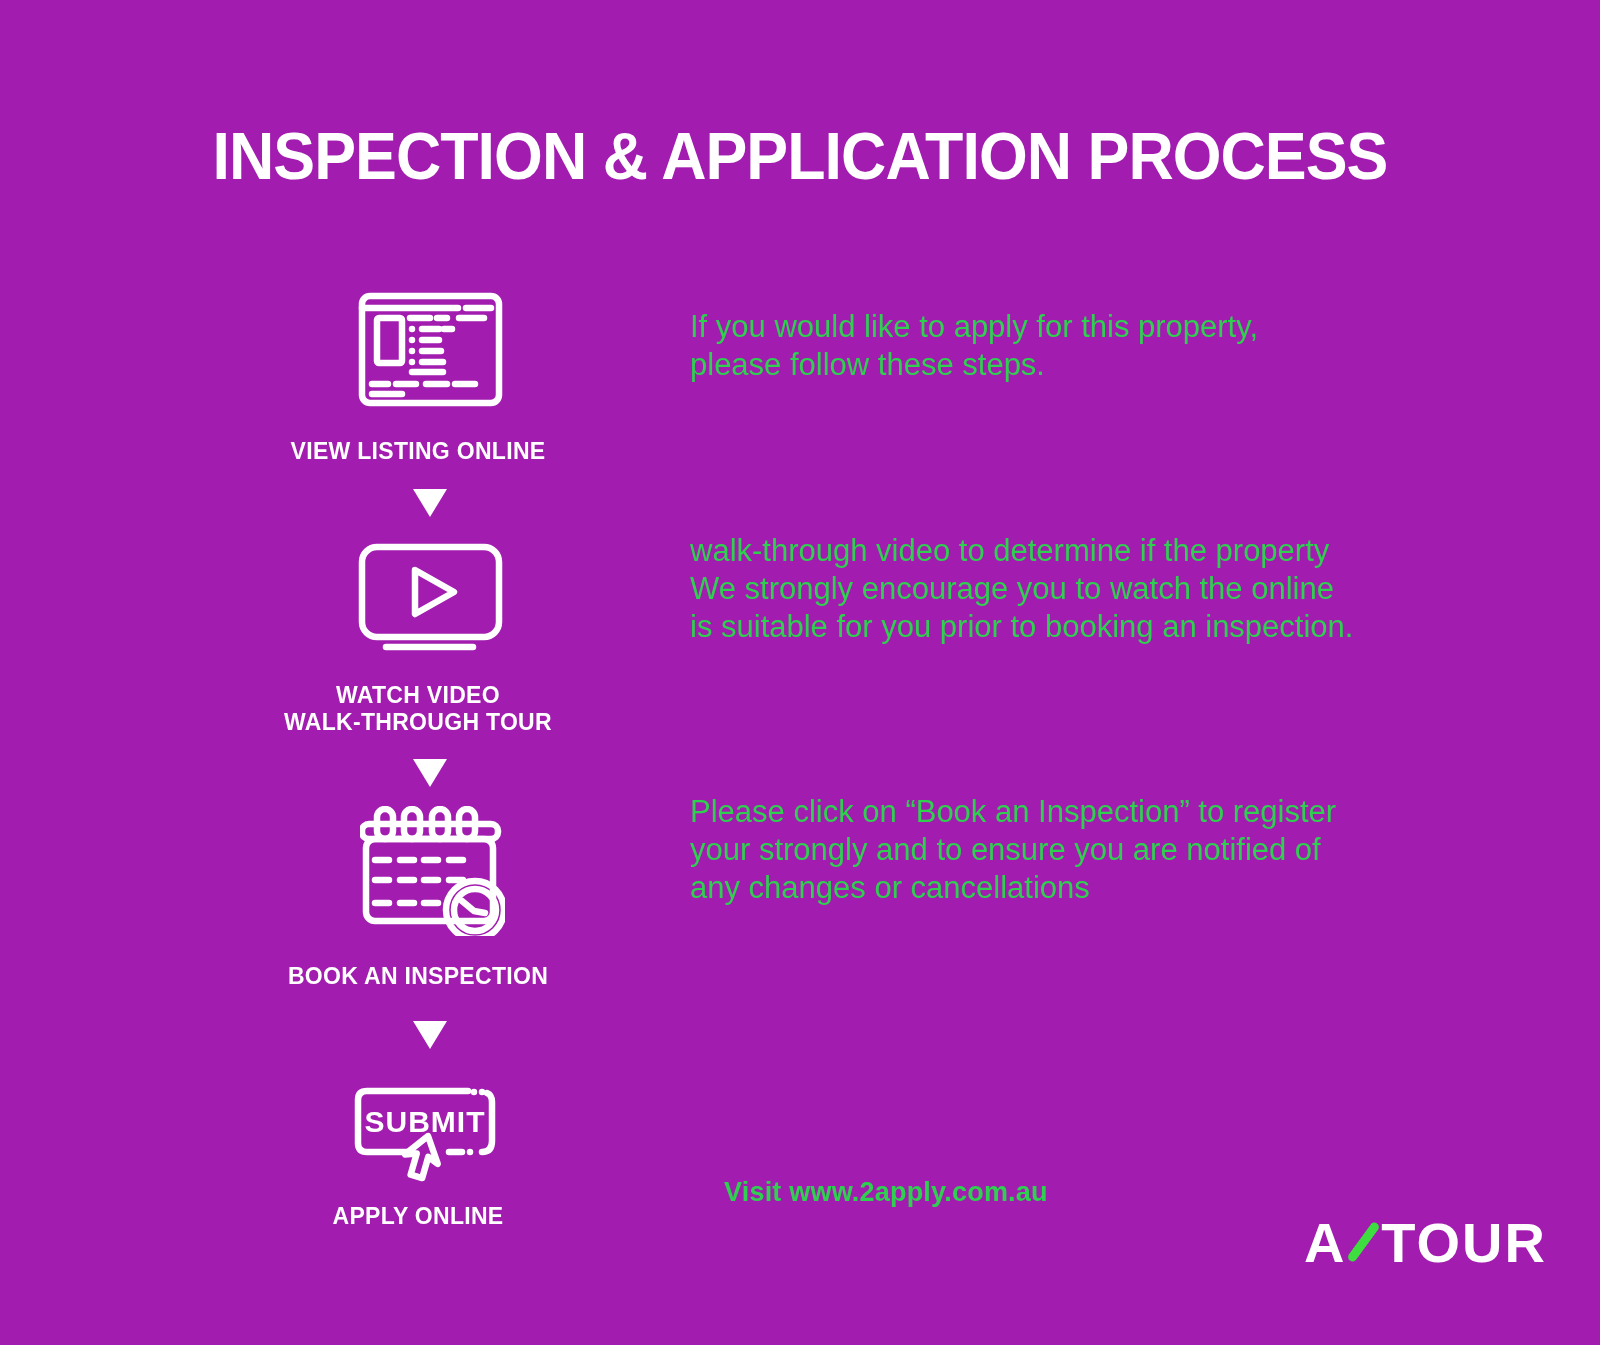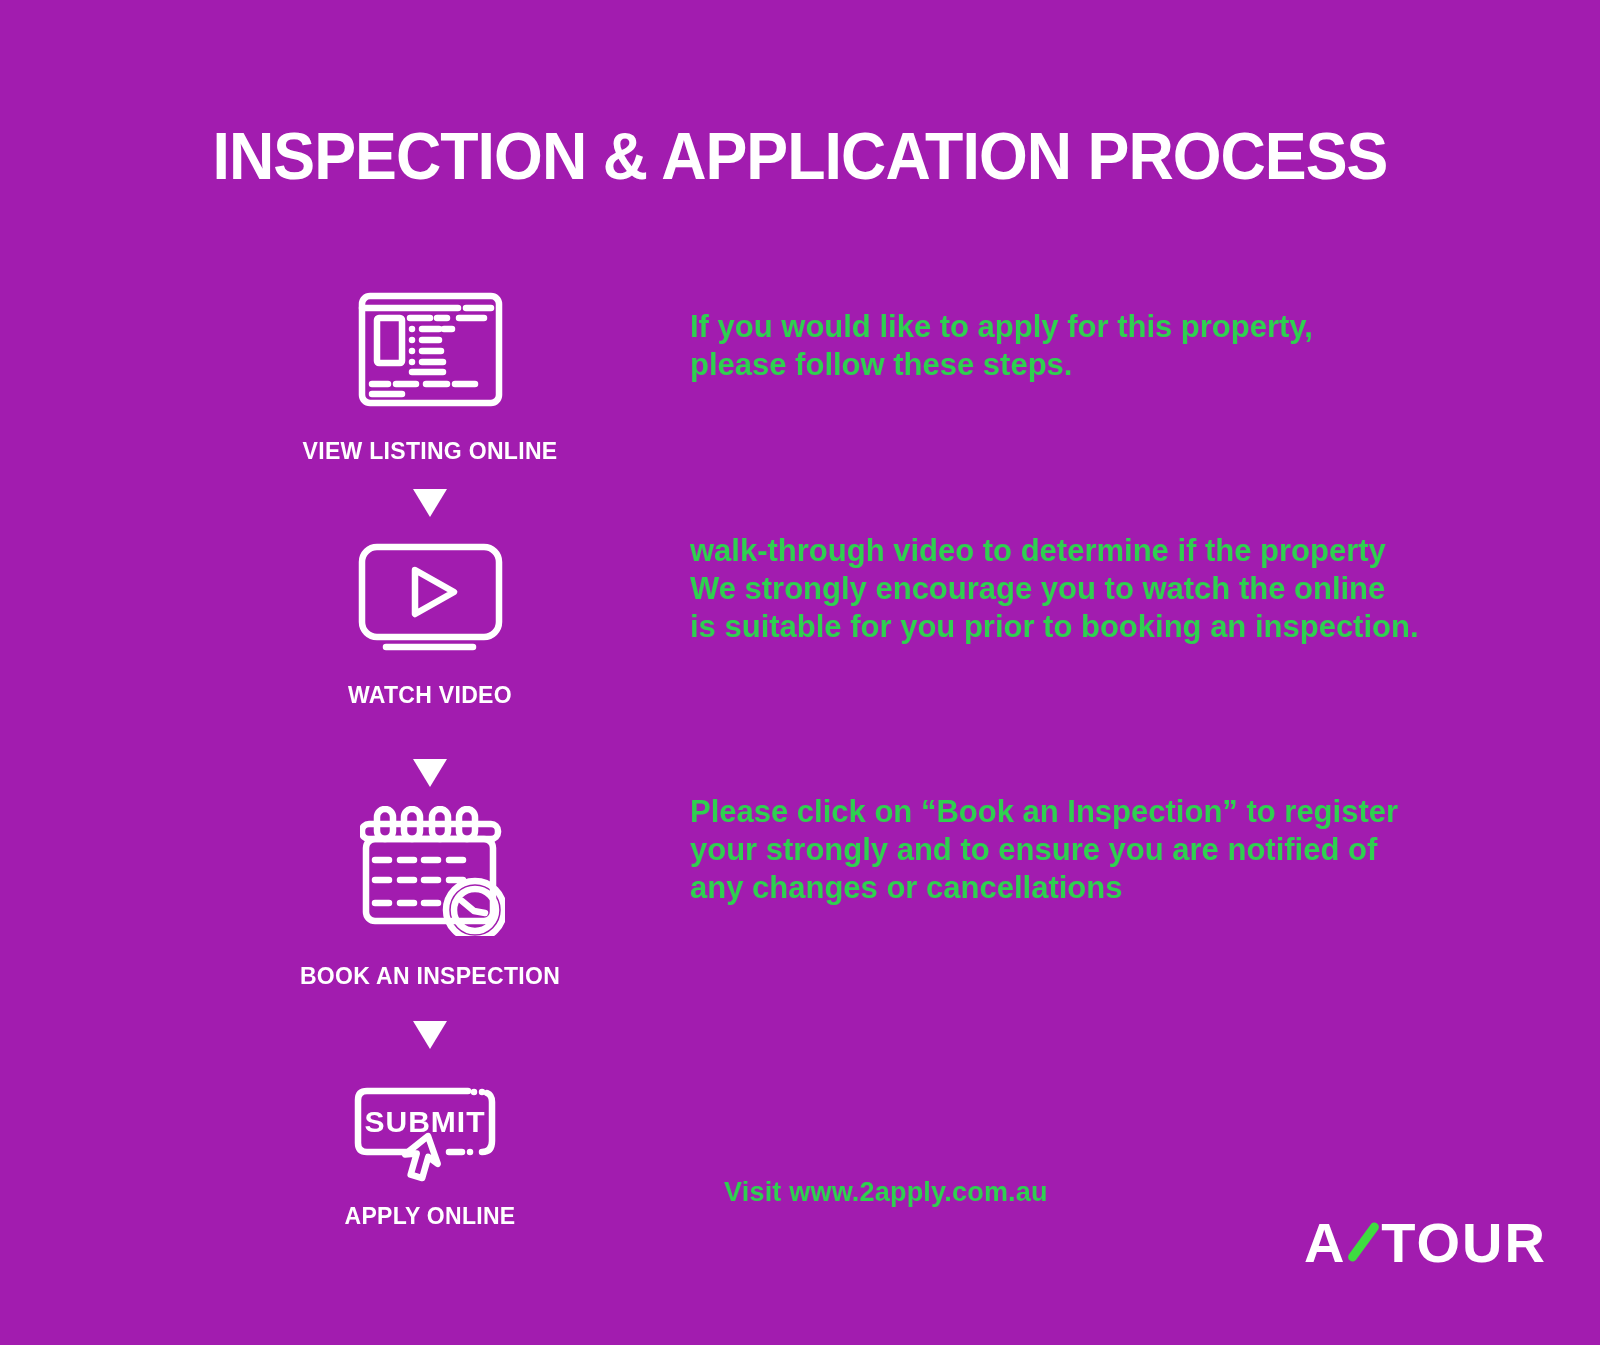--- a/index.html
+++ b/index.html
@@ -11,27 +11,27 @@
     position:absolute;top:118px;left:0;width:1600px;margin:0;text-align:center;
     font-size:66px;font-weight:700;letter-spacing:-1px;white-space:nowrap;
     transform:scaleX(.95);transform-origin:center;color:#ffffff;
   }
   .icon{position:absolute;}
   .icon path,.icon rect,.icon circle,.icon polyline{
     fill:none;stroke:#ffffff;stroke-width:6.5;stroke-linecap:round;stroke-linejoin:round;
   }
   .arrow{position:absolute;width:36px;height:30px;}
   .step-label{
-    position:absolute;left:250px;width:360px;text-align:center;
+    position:absolute;left:238px;width:360px;text-align:center;
     font-size:23px;font-weight:700;line-height:27px;letter-spacing:.3px;color:#ffffff;
   }
   .step-label span{display:block;}
   .desc{
     position:absolute;left:690px;width:820px;color:#2fd050;
-    font-size:31px;line-height:38px;font-weight:700;
+    font-size:31px;line-height:38px;font-weight:400;
   }
   .desc div{white-space:nowrap;}
   .note{
     position:absolute;left:724px;top:1177px;color:#2fd050;
     font-size:27px;font-weight:700;letter-spacing:.2px;
   }
   .logo{
     position:absolute;top:1212px;right:53px;height:60px;display:flex;align-items:center;
     font-size:56px;font-weight:700;letter-spacing:2px;color:#ffffff;
   }
@@ -72,20 +72,21 @@
     <polygon points="1,1 35,1 18,29" fill="#ffffff"></polygon>
   </svg>
 
   <svg class="icon" style="left:358px;top:543px" width="145" height="110" viewBox="0 0 145 110">
     <rect x="4" y="4" width="137" height="90" rx="15"></rect>
     <path d="M57,27 L96,49 L57,71 Z"></path>
     <path d="M28,104 H115" stroke-width="6"></path>
   </svg>
   <div class="step-label" style="top:682px">
     <span>WATCH VIDEO</span>
+    <span>WALK-THROUGH TOUR</span>
   </div>
   <div class="desc" style="top:532px">
     <div>walk-through video to determine if the property</div>
     <div>We strongly encourage you to watch the online</div>
     <div>is suitable for you prior to booking an inspection.</div>
   </div>
 
   <svg class="arrow" style="left:412px;top:758px" viewBox="0 0 36 30">
     <polygon points="1,1 35,1 18,29" fill="#ffffff"></polygon>
   </svg>

